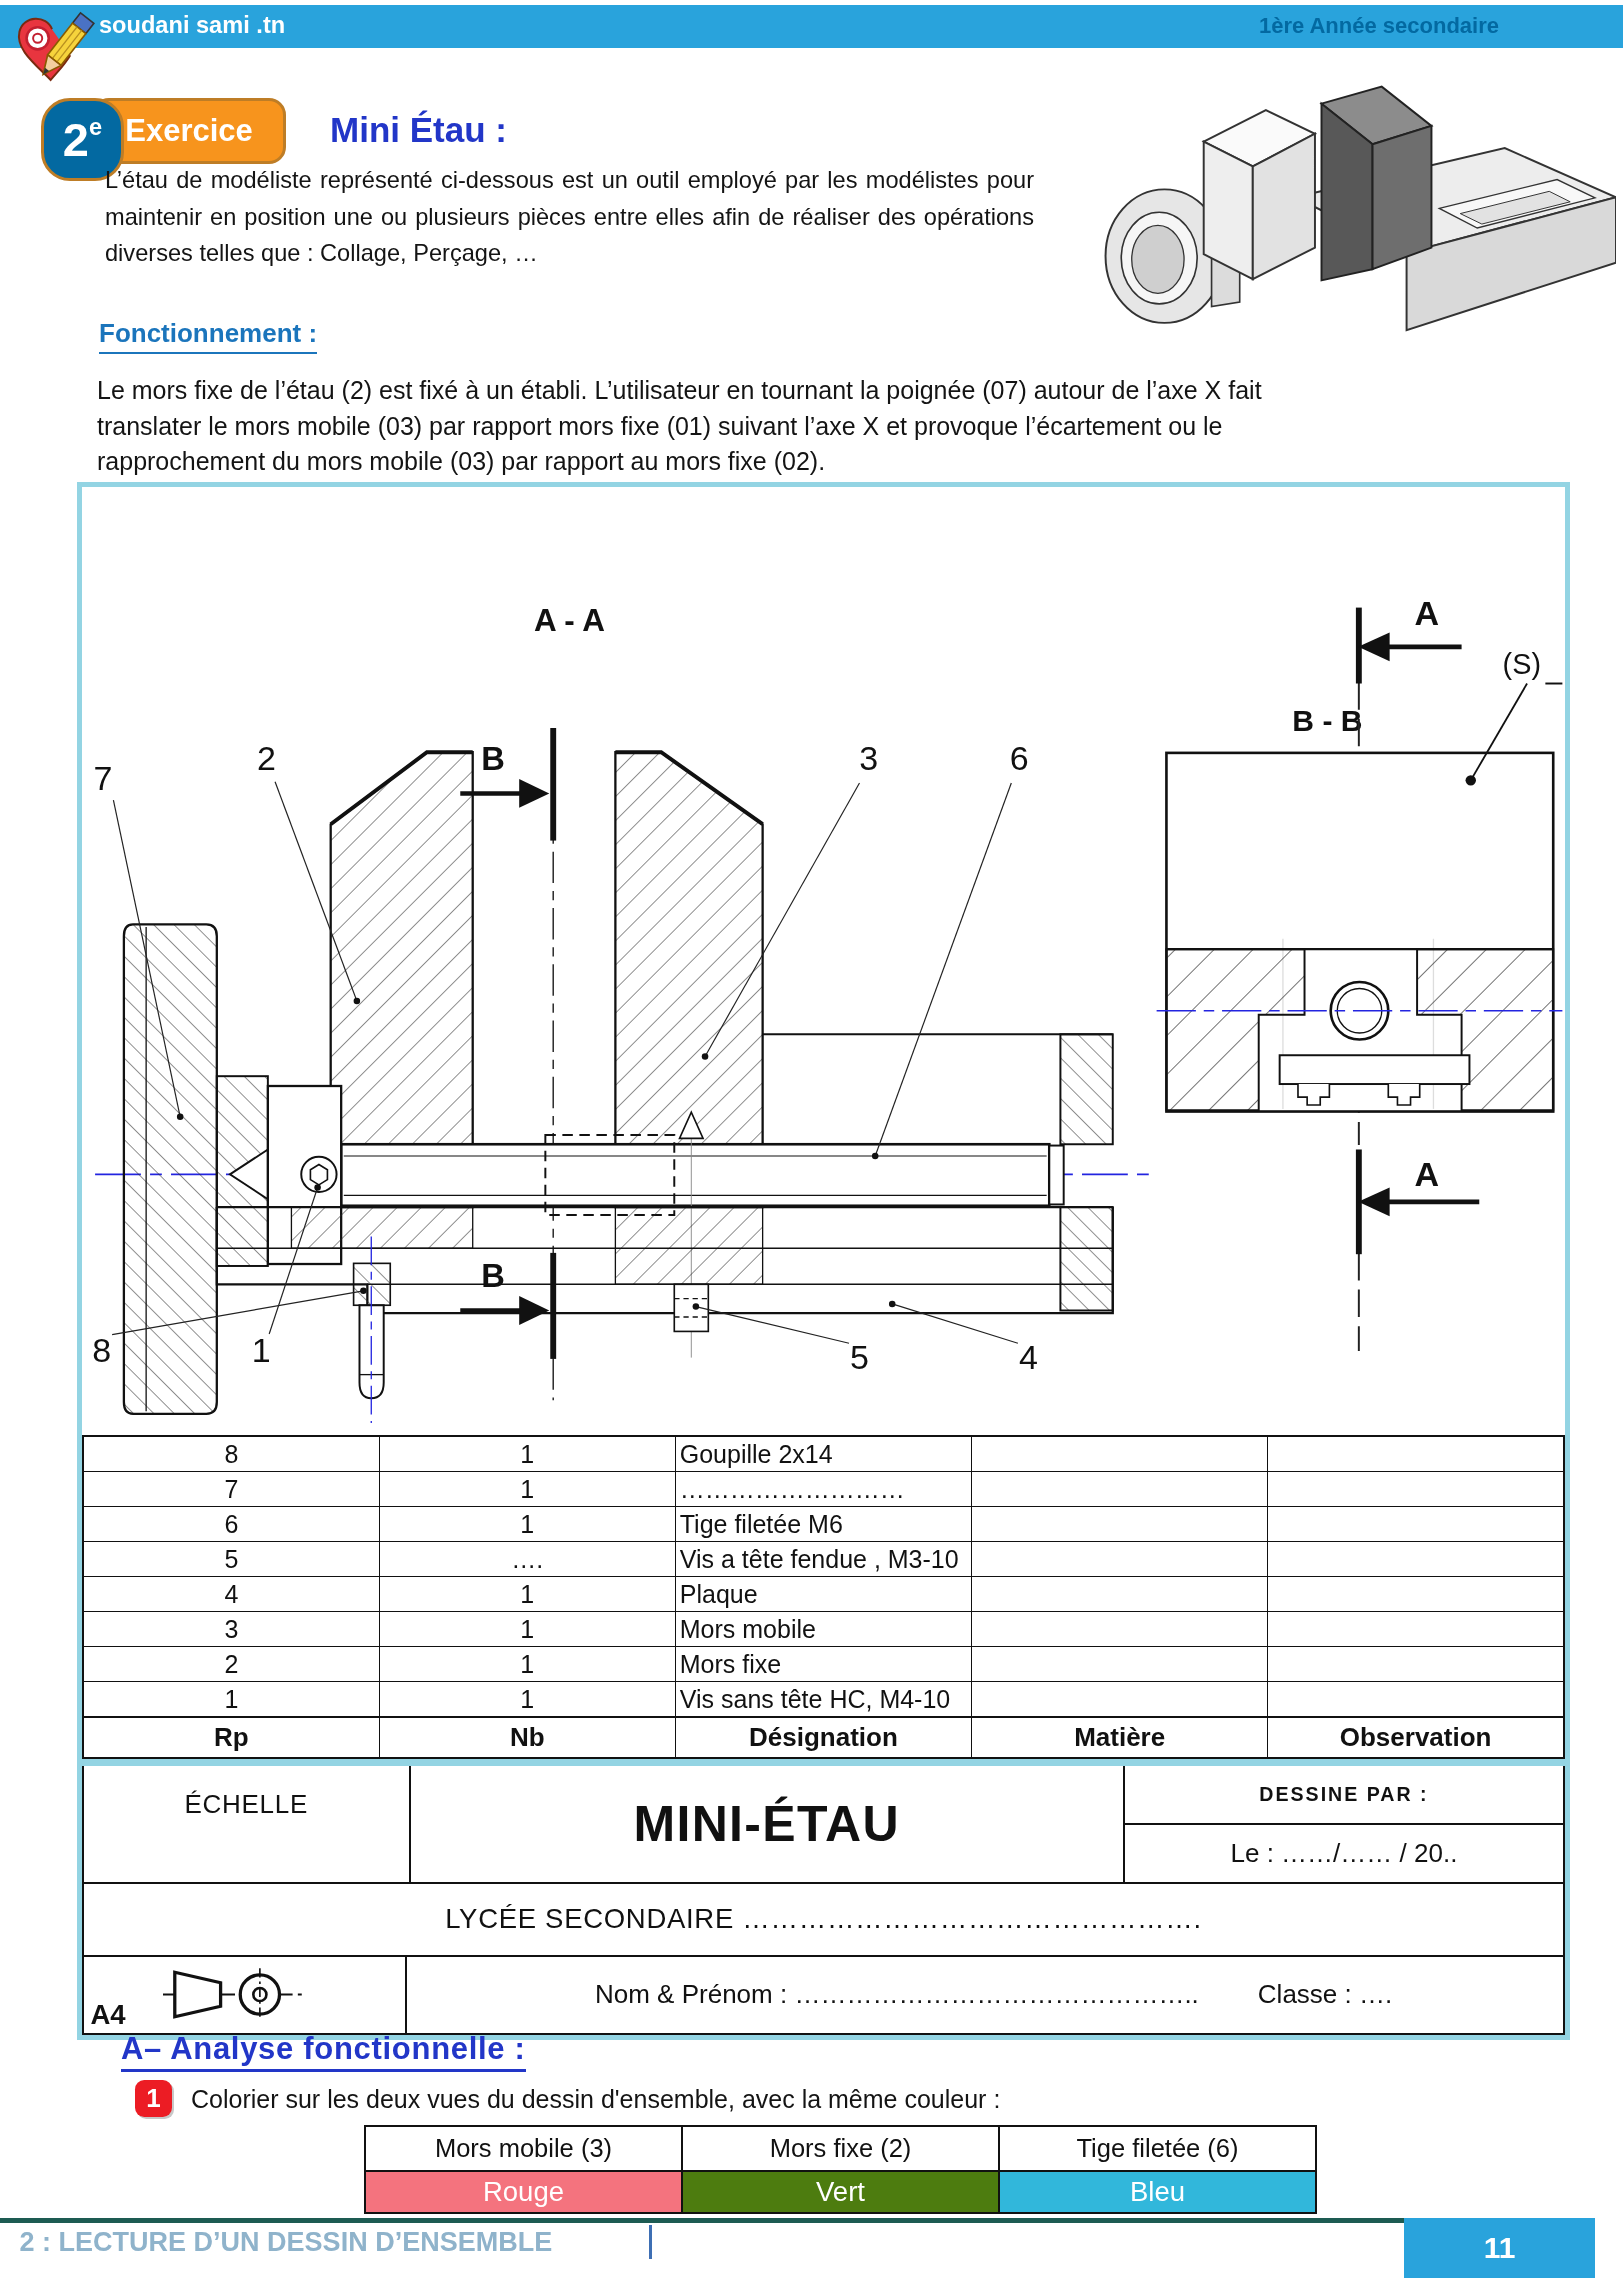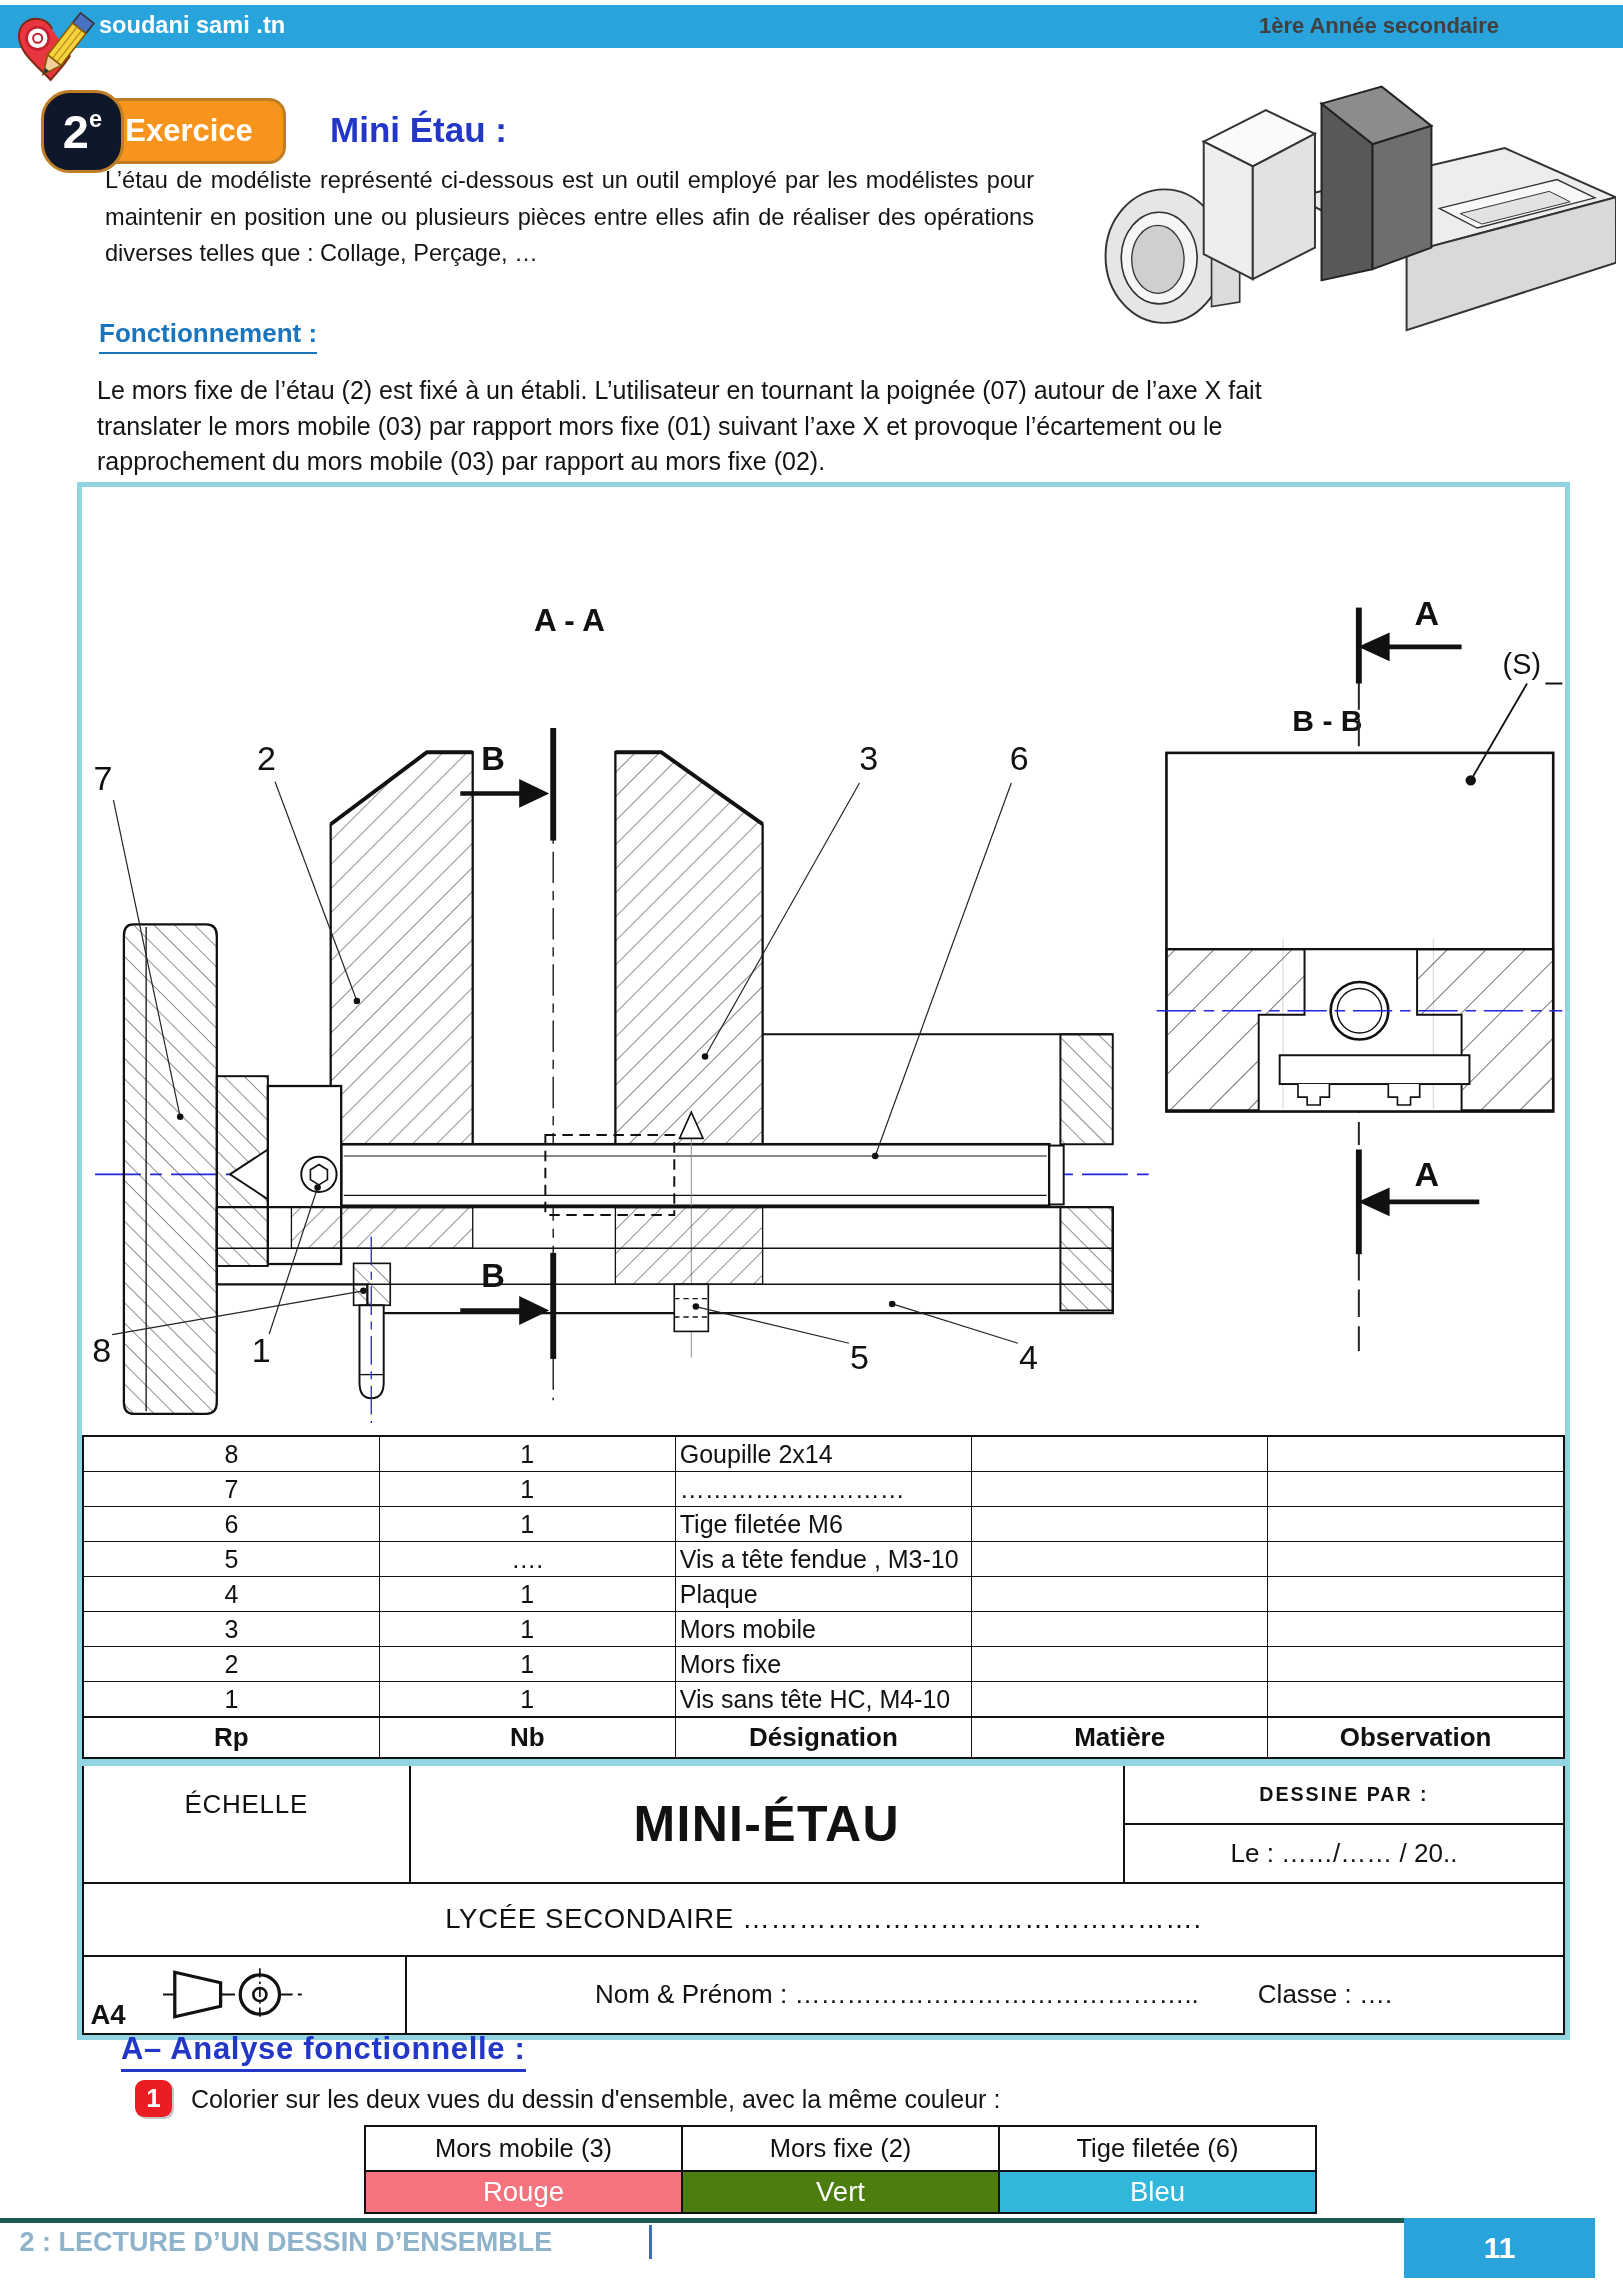--- a/index.html
+++ b/index.html
@@ -1,28 +1,28 @@
 <!DOCTYPE html>
 <html style="font-size:10.5px"><head>
 <meta charset="utf-8">
 <style>
   html,body{margin:0;padding:0;background:#9a9a9a;}
   #page{position:relative;width:1623px;height:2295px;background:#ffffff;overflow:hidden;
         font-family:"Liberation Sans",sans-serif;color:#111;}
   
   .header-bar{position:absolute;left:0;top:5.2px;width:1623px;height:43px;background:#29A3DC;}
   .site-name{position:absolute;left:99px;top:11.8px;color:#fff;font-size:23.6px;font-weight:bold;}
-  .level-name{position:absolute;right:124px;top:13px;color:#404040;font-size:22px;font-weight:bold;}
+  .level-name{position:absolute;right:124px;top:13px;color:#0369a1;font-size:22px;font-weight:bold;}
   .logo{position:absolute;left:9.2px;top:6.5px;width:86px;height:86px;}
   
   .badge-wrap{position:absolute;left:41px;top:90px;width:262px;height:79px;}
   .badge-pill{position:absolute;left:51px;top:7.9px;width:188px;height:60px;background:#F7941D;
               border:3.3px solid #BE7D26;border-radius:17px;display:flex;align-items:center;justify-content:center;}
   .badge-pill span{color:#fff;font-size:31px;font-weight:bold;}
-  .badge-circle{position:absolute;left:0;top:0;width:77px;height:77px;background:#0f172a;
+  .badge-circle{position:absolute;left:0;top:8px;width:77px;height:77px;background:#0369a1;
               border:3.3px solid #BE7D26;border-radius:29px 29px 29px 29px;display:flex;align-items:center;justify-content:center;}
   .badge-circle .num{color:#fff;font-size:47px;font-weight:bold;line-height:1;}
   .badge-circle sup{color:#fff;font-size:23.6px;font-weight:bold;vertical-align:top;}
   .mini-etau-title{position:absolute;left:330px;top:110px;font-size:35px;font-weight:bold;color:#2236C8;}
   .intro-text{position:absolute;left:105px;top:162px;width:929px;font-size:23.6px;line-height:1.55;
               text-align:justify;color:#141414;}
   
   .fonct-heading{position:absolute;left:99px;top:318px;font-size:26px;font-weight:bold;color:#1B75BC;
                  border-bottom:2.6px solid #1B75BC;padding-bottom:2.6px;}
   .fonct-text{position:absolute;left:97px;top:373px;width:1197px;font-size:25px;line-height:1.42;color:#141414;}

